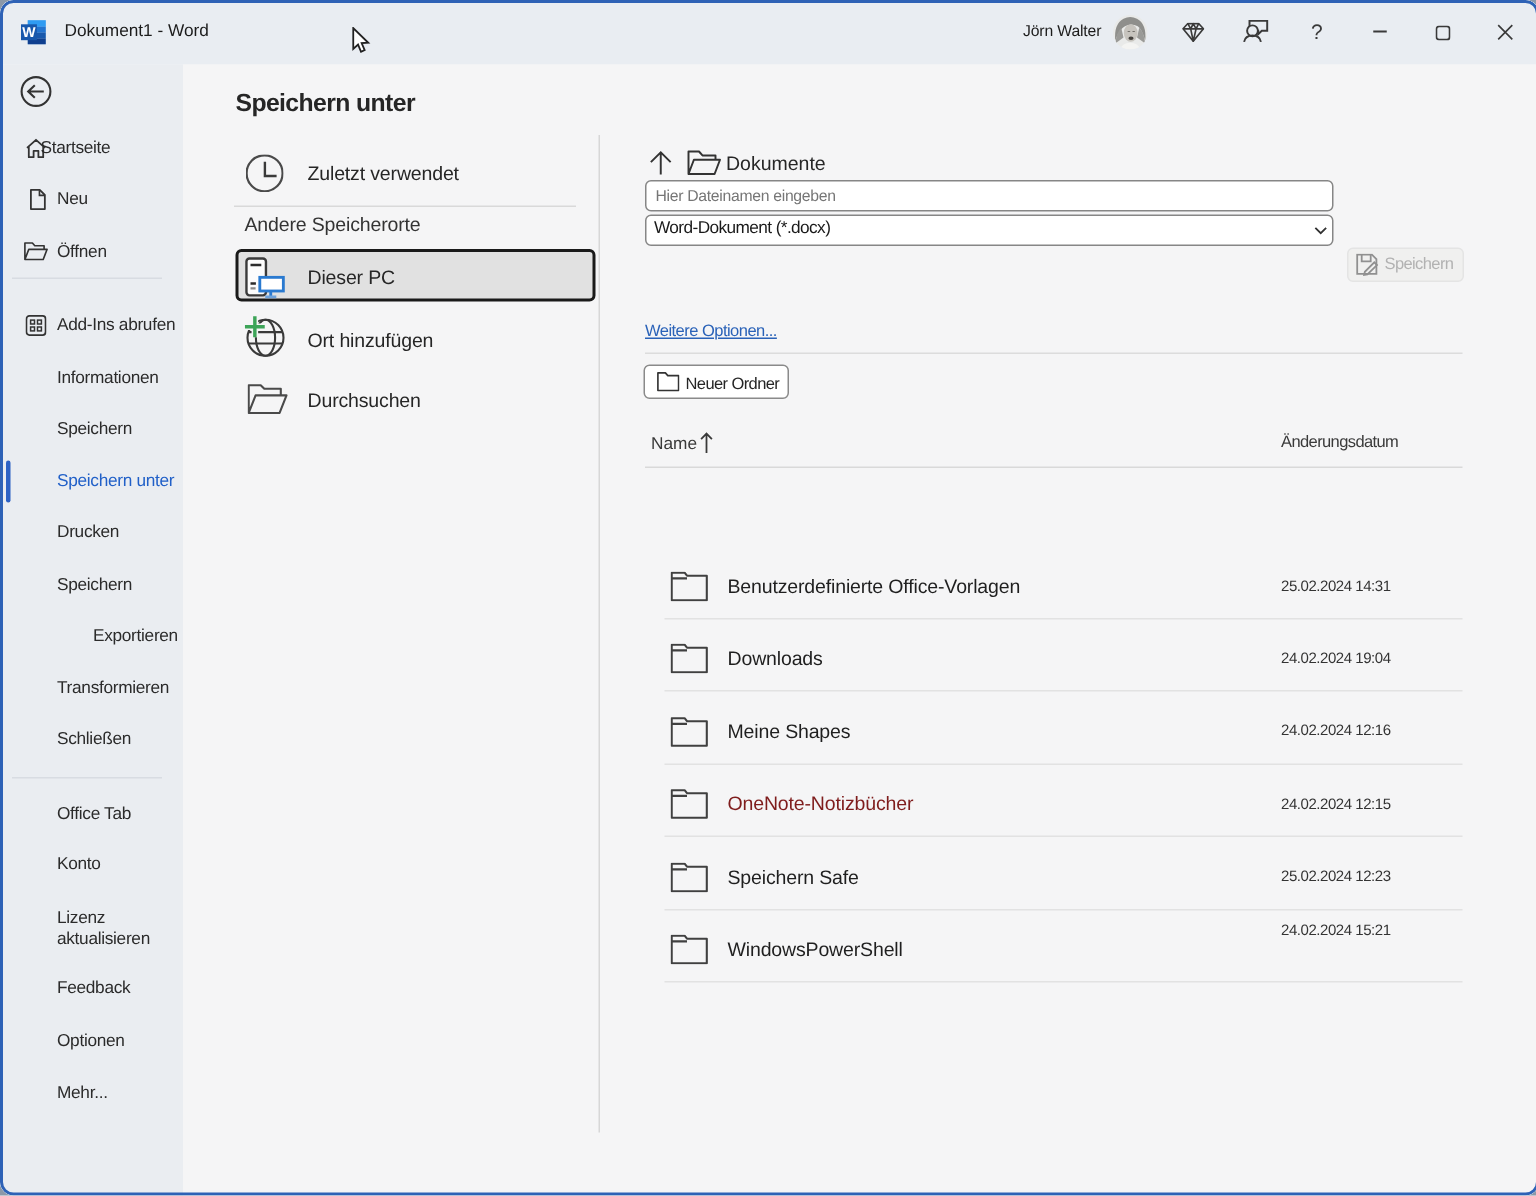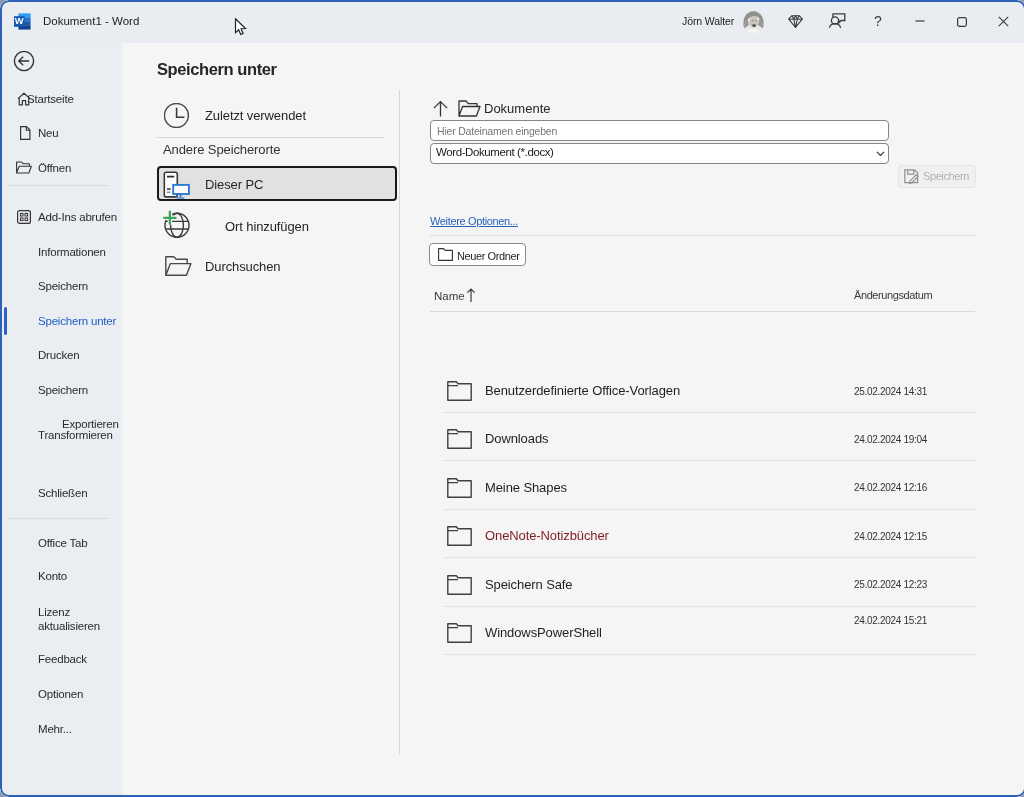--- a/index.html
+++ b/index.html
@@ -107,21 +107,21 @@
       <rect x="8" y="8" width="2.6" height="2.6" fill="none" stroke="#333" stroke-width="1"></rect>
     </svg>
     <div class="t nav" style="left:38px; top:210px;">Add-Ins abrufen</div>
     <div class="t nav" style="left:38px; top:245px;">Informationen</div>
     <div class="t nav" style="left:38px; top:279px;">Speichern</div>
     <div class="abs" style="left:4px; top:307px; width:2.5px; height:27.5px; border-radius:2px; background:#2d62c4;"></div>
     <div class="t nav" style="left:38px; top:314px; color:#2160c8;">Speichern unter</div>
     <div class="t nav" style="left:38px; top:348px;">Drucken</div>
     <div class="t nav" style="left:38px; top:383px;">Speichern</div>
     <div class="t nav" style="left:38px; top:417px;margin-left:24px;">Exportieren</div>
-    <div class="t nav" style="left:38px; top:428px;text-align:center;">Transformieren</div>
+    <div class="t nav" style="left:38px; top:452px;text-align:center;">Transformieren</div>
     <div class="t nav" style="left:38px; top:486px;">Schließen</div>
     <div class="hr" style="left:8px; top:518px; width:100px;"></div>
     <div class="t nav" style="left:38px; top:536px;">Office Tab</div>
     <div class="t nav" style="left:38px; top:569px;">Konto</div>
     <div class="t nav" style="left:38px; top:605px;">Lizenz<br>aktualisieren</div>
     <div class="t nav" style="left:38px; top:652px;">Feedback</div>
     <div class="t nav" style="left:38px; top:687px;">Optionen</div>
     <div class="t nav" style="left:38px; top:722px;">Mehr...</div>
 
     <div class="t" style="left:157px; top:61px; font-size:16.5px; line-height:17px; font-weight:bold; letter-spacing:-0.4px; color:#262626;">Speichern unter</div>
@@ -145,21 +145,21 @@
     <div class="t mid" style="left:205px; top:176.5px;">Dieser PC</div>
     <svg class="abs" style="left:161.5px; top:209px;" width="30" height="30" viewBox="0 0 30 30">
       <g fill="none" stroke="#3a3a3a" stroke-width="1.4">
         <circle cx="15" cy="16.2" r="12"></circle>
         <ellipse cx="15" cy="16.2" rx="6.4" ry="12"></ellipse>
         <path d="M3.7,12.4 H26.3 M3.7,20 H26.3"></path>
       </g>
       <path d="M7.9,1.8 V15.8 M1.3,8.8 H14.5" fill="none" stroke="#f5f5f6" stroke-width="4.4"></path>
       <path d="M7.9,1.8 V15.8 M1.3,8.8 H14.5" fill="none" stroke="#3da458" stroke-width="2.3"></path>
     </svg>
-    <div class="t mid" style="left:205px; top:218.5px;margin-left:20px;">Ort hinzufügen</div>
+    <div class="t mid" style="left:205px; top:218.5px;">Ort hinzufügen</div>
     <svg class="abs" style="left:164.5px; top:255.5px;" width="27" height="21" viewBox="0 0 27 21">
       <path d="M0.8,19.3 V0.8 H8.8 L11.2,3.2 H22.2 V7.6 M0.8,19.3 L5.4,7.6 H26 L21.4,19.3 Z" fill="none" stroke="#4a4a4a" stroke-width="1.4" stroke-linejoin="round"></path>
     </svg>
     <div class="t mid" style="left:205px; top:258.5px;">Durchsuchen</div>
 
     <div class="abs" style="left:399px; top:90px; width:1px; height:665px; background:#d7d7d7;"></div>
 
     <svg class="abs" style="left:432px; top:100px;" width="17" height="17" viewBox="0 0 17 17">
       <path d="M8.5,16.4 V2 M1.9,8.1 L8.5,1.6 L15.1,8.1" fill="none" stroke="#333" stroke-width="1.3"></path>
     </svg>

